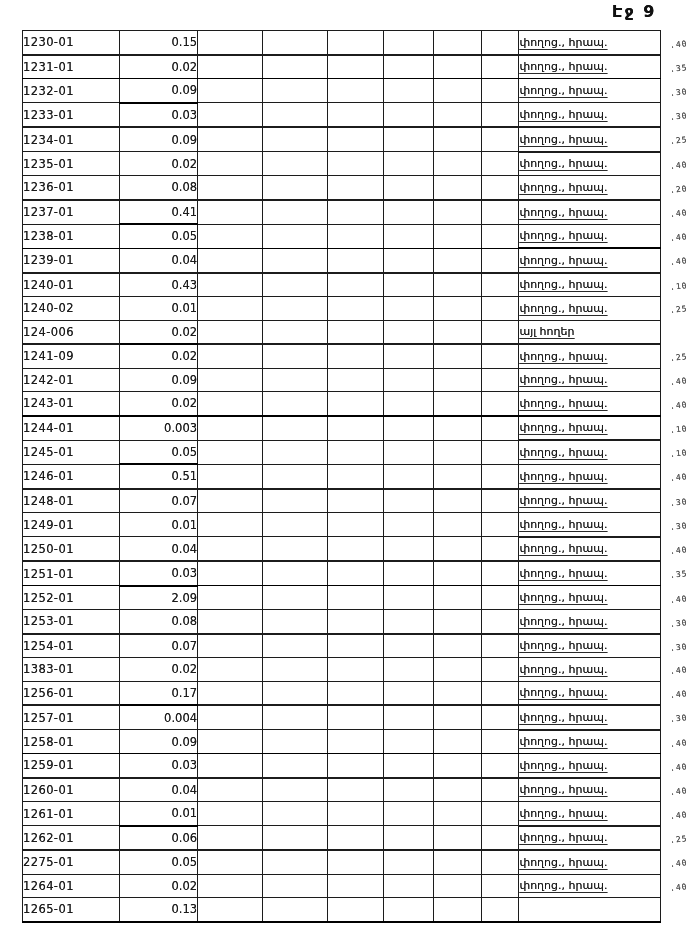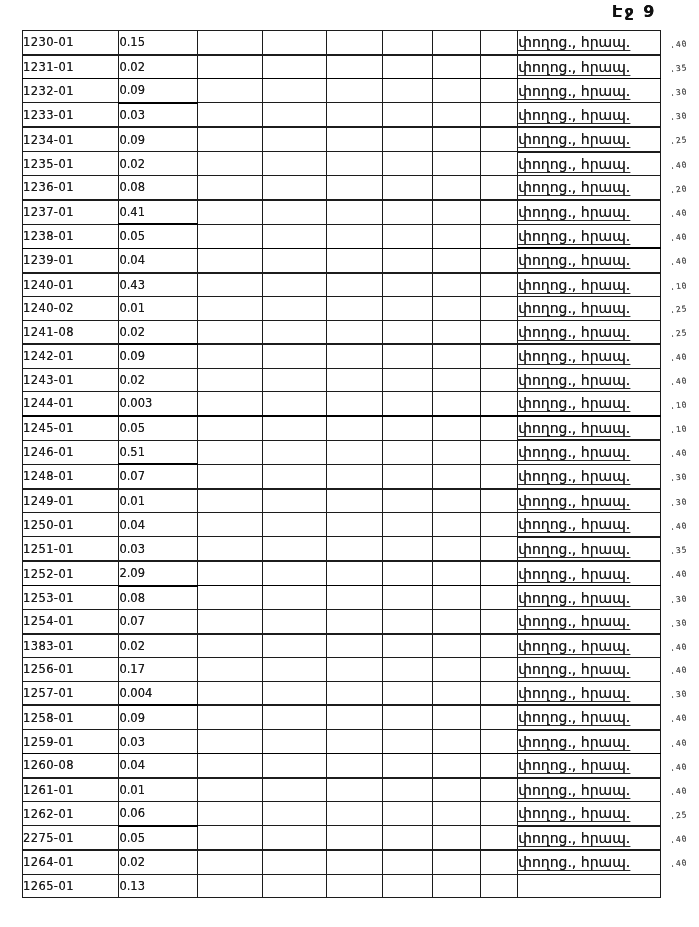--- a/index.html
+++ b/index.html
@@ -22,24 +22,24 @@
     border:1px solid #1c1c1c;
     height:22.5px;padding:0;overflow:hidden;white-space:nowrap;
     text-shadow:0 0 0.35px rgba(0,0,0,.7);
   }
   
   tr:nth-child(3n+1) td{border-bottom-width:2px;}
   tr:nth-child(7n+2) td{border-bottom-color:#000;}
   tr:nth-child(5n+3) .c-val{border-bottom-width:2px;border-bottom-color:#000;}
   tr:nth-child(4n+1) .c-use{border-bottom-width:2px;}
   .c-id{width:98px;padding-left:9px;letter-spacing:.4px;margin-top:36px;}
-  .c-val{width:80px;text-align:left;}
+  .c-val{width:80px;text-align:right;}
   .c-e1{width:68px;}.c-e2{width:67px;}.c-e3{width:58px;}
   .c-e4{width:52px;}.c-e5{width:50px;}.c-e6{width:38px;}
-  .c-use{width:143px;padding-left:6px;font-size:14px;}
+  .c-use{width:143px;padding-left:6px;font-size:11px;}
   .use-text{
     text-decoration:underline;text-decoration-color:#2a2a2a;
     text-underline-offset:3px;
   }
   .c-edge{width:38px;border:none !important;background:transparent;}
   .edge-text{
     display:inline-block;margin-left:9px;
     font-size:8px;color:#333;letter-spacing:1px;
     transform:rotate(-7deg);opacity:.85;
     font-family:"DejaVu Sans Mono",monospace;
@@ -249,23 +249,39 @@
     <td class="c-e5"></td>
     <td class="c-e6"></td>
     <td class="c-use">
       <span class="use-text">փողոց., հրապ.</span>
     </td>
     <td class="c-edge">
       <span class="edge-text">.25</span>
     </td>
   </tr>
 
-
-  <tr>
-    <td class="c-id">1241-08</td>
+  <tr>
+    <td class="c-id">124-006</td>
+    <td class="c-val">0.02</td>
+    <td class="c-e1"></td>
+    <td class="c-e2"></td>
+    <td class="c-e3"></td>
+    <td class="c-e4"></td>
+    <td class="c-e5"></td>
+    <td class="c-e6"></td>
+    <td class="c-use">
+      <span class="use-text">այլ հողեր</span>
+    </td>
+    <td class="c-edge">
+      <span class="edge-text"></span>
+    </td>
+  </tr>
+
+  <tr>
+    <td class="c-id">1241-09</td>
     <td class="c-val">0.02</td>
     <td class="c-e1"></td>
     <td class="c-e2"></td>
     <td class="c-e3"></td>
     <td class="c-e4"></td>
     <td class="c-e5"></td>
     <td class="c-e6"></td>
     <td class="c-use">
       <span class="use-text">փողոց., հրապ.</span>
     </td>
@@ -558,21 +574,21 @@
     <td class="c-use">
       <span class="use-text">փողոց., հրապ.</span>
     </td>
     <td class="c-edge">
       <span class="edge-text">.40</span>
     </td>
   </tr>
 
 
   <tr>
-    <td class="c-id">1260-08</td>
+    <td class="c-id">1260-01</td>
     <td class="c-val">0.04</td>
     <td class="c-e1"></td>
     <td class="c-e2"></td>
     <td class="c-e3"></td>
     <td class="c-e4"></td>
     <td class="c-e5"></td>
     <td class="c-e6"></td>
     <td class="c-use">
       <span class="use-text">փողոց., հրապ.</span>
     </td>

